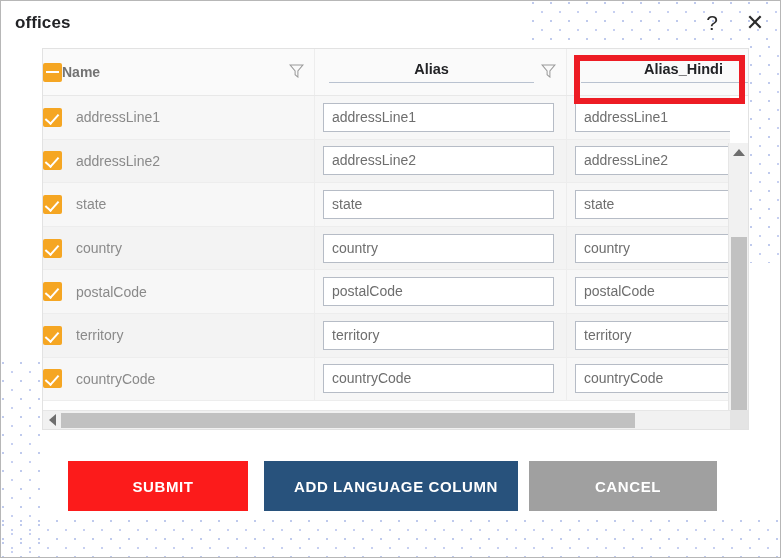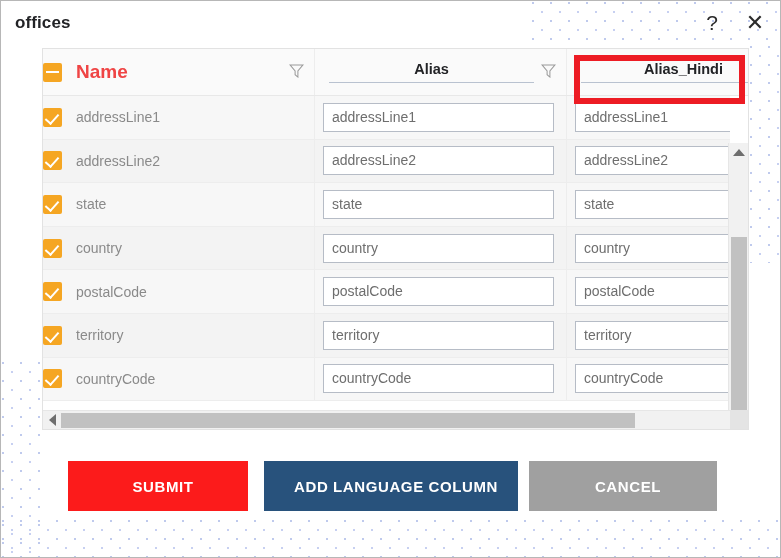--- a/index.html
+++ b/index.html
@@ -71,21 +71,21 @@
     display: flex; align-items: stretch;
   }
   .col-check { width: 48px; display: flex; align-items: center; justify-content: center; }
   .col-name  { flex: 0 0 252px; position: relative; display: flex; align-items: center; }
   .col-alias { flex: 0 0 252px; position: relative; display: flex; align-items: center;
                border-left: 1px solid #ededed; }
   .col-hindi { flex: 1 1 auto; position: relative; display: flex; align-items: center;
                border-left: 1px solid #ededed; }
 
   .head-label {
-    font-size: 19px; font-weight: bold; color: #ef4444; padding-left: 14px;
+    font-size: 14px; font-weight: bold; color: #737373; 
   }
   .head-editable {
     font-size: 14.5px; font-weight: bold; color: #222326;
     margin-left: 14px; padding-bottom: 5px;
     border-bottom: 1px solid #b9c2d0;
     width: 205px;
     text-align: center;
   }
   .filter-icon {
     position: absolute; right: 10px; top: 15px;

